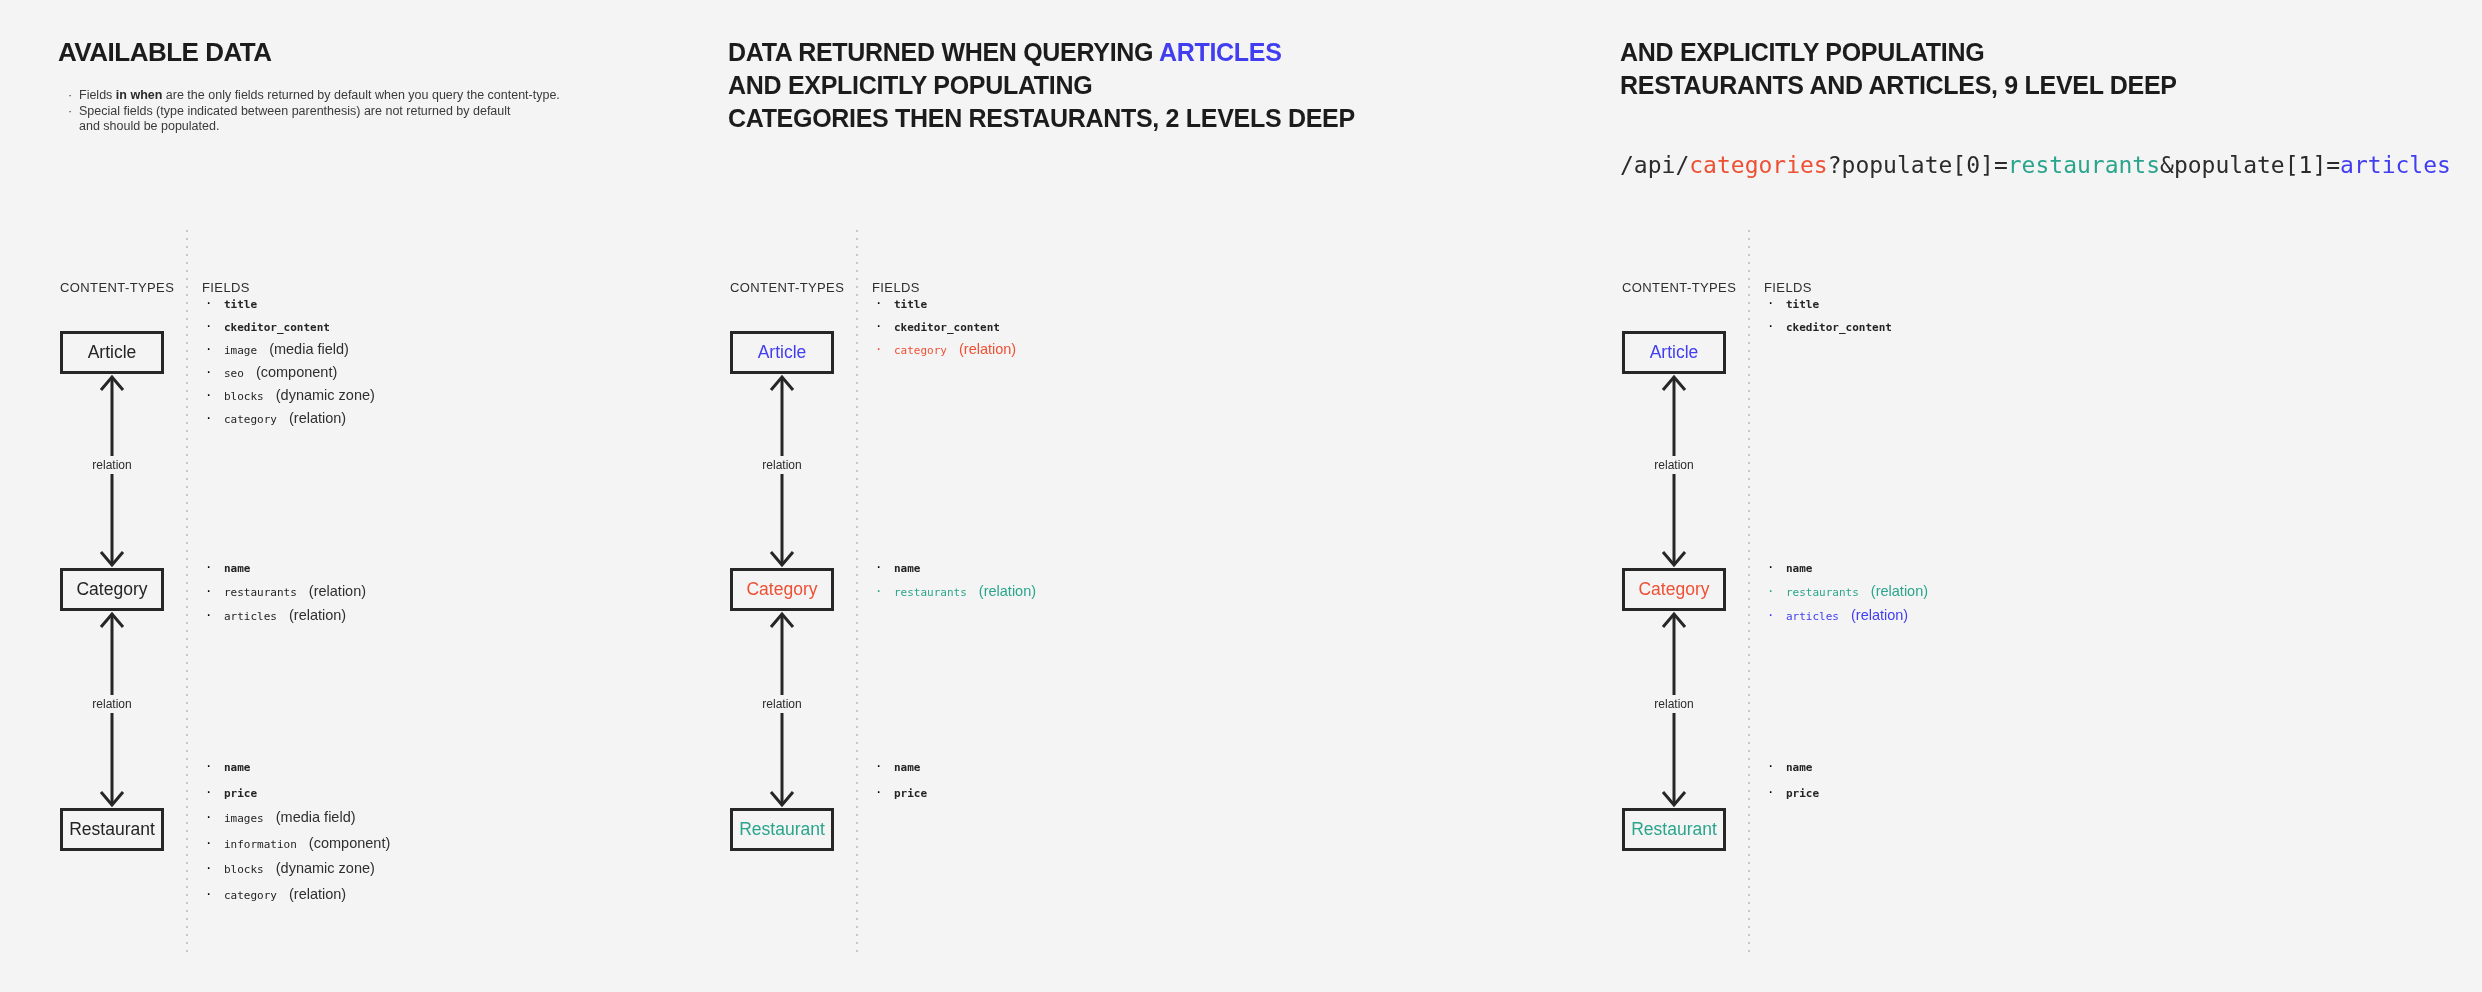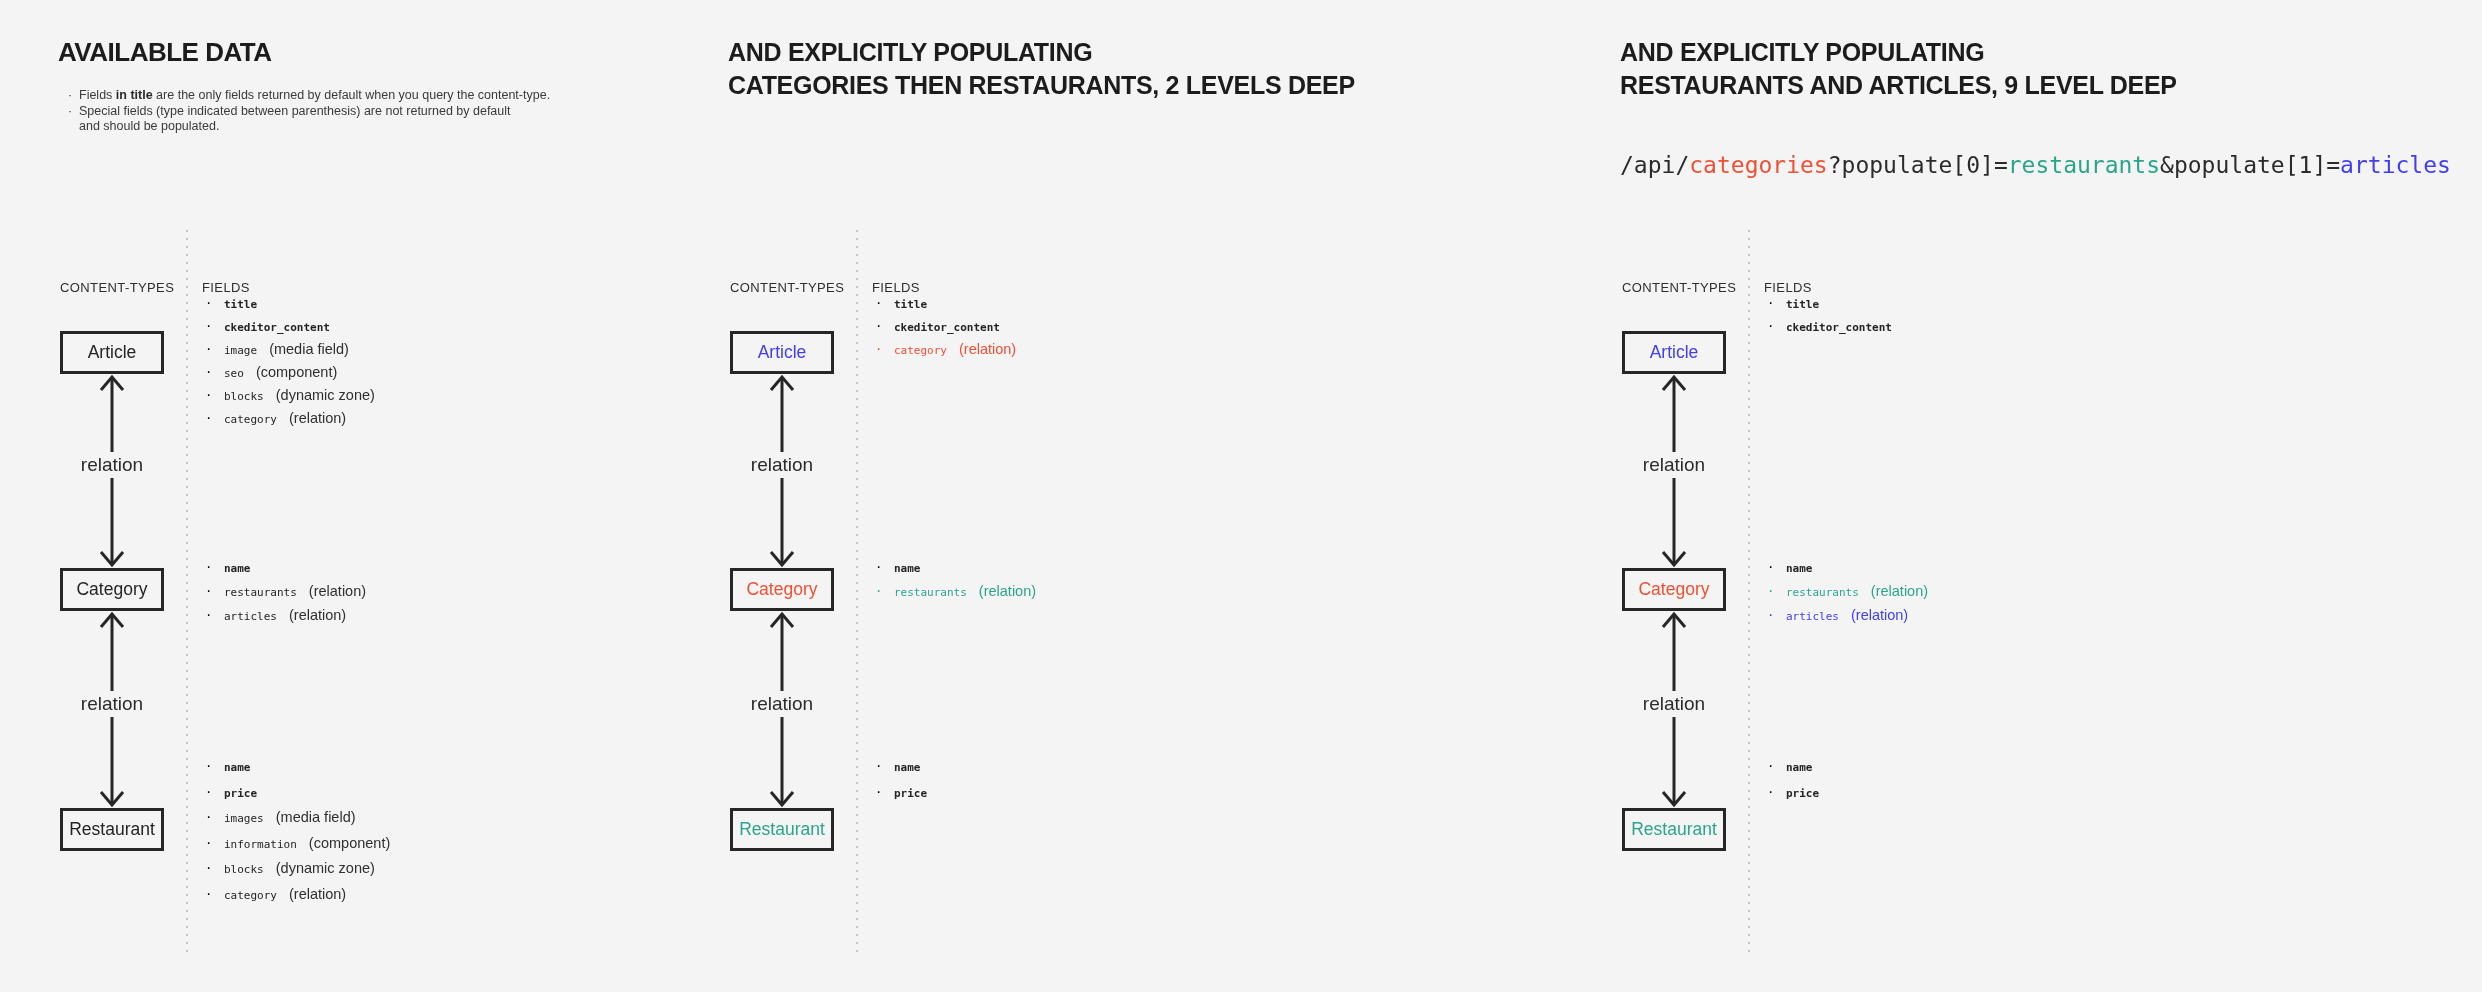--- a/index.html
+++ b/index.html
@@ -11,38 +11,38 @@
   .notes{position:absolute;font-size:12.5px;line-height:15.5px;color:#3a3a3a;}
   .note-line{position:relative;padding-left:21px;white-space:nowrap;}
   .note-bullet{position:absolute;left:10px;top:0;}
   .note-bold{font-weight:bold;color:#2a2a2a;}
   .api-url{position:absolute;font-family:"DejaVu Sans Mono",monospace;font-size:23px;line-height:30px;color:#2b2b2b;white-space:nowrap;}
   .small-header{position:absolute;font-size:13px;letter-spacing:0.4px;color:#2e2e2e;white-space:nowrap;margin-top:48px;}
   .divider{position:absolute;width:2px;background-image:repeating-linear-gradient(to bottom,#c6c6c6 0 2.5px,transparent 2.5px 8px);}
   .ctbox{position:absolute;width:104px;height:43px;border:3px solid #262626;box-sizing:border-box;display:flex;align-items:center;justify-content:center;font-size:17.5px;background:#f4f4f4;}
   .connector{position:absolute;}
   .connector svg{display:block;}
-  .rel-label{position:absolute;transform:translate(-50%,-50%);background:#f4f4f4;padding:2px 5px;font-size:19px;color:#2b2b2b;white-space:nowrap;}
+  .rel-label{position:absolute;transform:translate(-50%,-50%);background:#f4f4f4;padding:2px 5px;font-size:12px;color:#2b2b2b;white-space:nowrap;}
   .field-group{position:absolute;}
   .field-line{display:flex;align-items:baseline;white-space:nowrap;}
   .f-bullet{width:18px;font-size:16px;flex:0 0 18px;}
   .f-name{font-family:"DejaVu Sans Mono",monospace;font-size:11px;color:#242424;}
   .f-name.bold{font-weight:bold;}
   .f-type{font-family:"Liberation Sans",sans-serif;font-size:14.5px;margin-left:12px;color:#2f2f2f;text-align:center;}
 </style>
 </head>
 <body>
 
 <div id="canvas">
     <div class="column" style="left: 58px; width: 600px;">
       <div class="col-title big" style="left: 0px; top: 36px;">
         <div class="title-line"><span>AVAILABLE DATA</span></div>
       </div>
       <div class="notes" style="left: 0px; top: 88px;">
-        <div class="note-line"><span class="note-bullet">·</span><span>Fields </span><span class="note-bold">in title</span><span> are the only fields returned by default when you query the content-type.</span></div>
+        <div class="note-line"><span class="note-bullet">·</span><span>Fields </span><span class="note-bold">in when</span><span> are the only fields returned by default when you query the content-type.</span></div>
         <div class="note-line"><span class="note-bullet">·</span><span>Special fields (type indicated between parenthesis) are not returned by default</span></div>
         <div class="note-line"><span>and should be populated.</span></div>
       </div>
       <div class="small-header" style="left: 2px; top: 232px;">CONTENT-TYPES</div>
       <div class="small-header" style="left: 144px; top: 232px;">FIELDS</div>
       <div class="divider" style="left: 128px; top: 230px; height: 728px;"></div>
       <div class="ctbox" style="left: 2px; top: 331px;">
         <span style="color: rgb(36, 36, 36);">Article</span>
       </div>
       <div class="ctbox" style="left: 2px; top: 568px;">
@@ -139,20 +139,21 @@
         </div>
         <div class="field-line" style="line-height: 25.5px; height: 25.5px;">
           <span class="f-bullet">·</span>
           <span class="f-name">category</span>
           <span class="f-type">(relation)</span>
         </div>
       </div>
     </div>
     <div class="column" style="left: 728px; width: 600px;">
       <div class="col-title" style="left: 0px; top: 36px;">
+        <div class="title-line"><span>DATA RETURNED WHEN QUERYING </span><span style="color: rgb(65, 62, 240);">ARTICLES</span></div>
         <div class="title-line"><span>AND EXPLICITLY POPULATING</span></div>
         <div class="title-line"><span>CATEGORIES THEN RESTAURANTS, 2 LEVELS DEEP</span></div>
       </div>
       <div class="small-header" style="left: 2px; top: 232px;">CONTENT-TYPES</div>
       <div class="small-header" style="left: 144px; top: 232px;">FIELDS</div>
       <div class="divider" style="left: 128px; top: 230px; height: 728px;"></div>
       <div class="ctbox" style="left: 2px; top: 331px;">
         <span style="color: rgb(65, 62, 240);">Article</span>
       </div>
       <div class="ctbox" style="left: 2px; top: 568px;">

